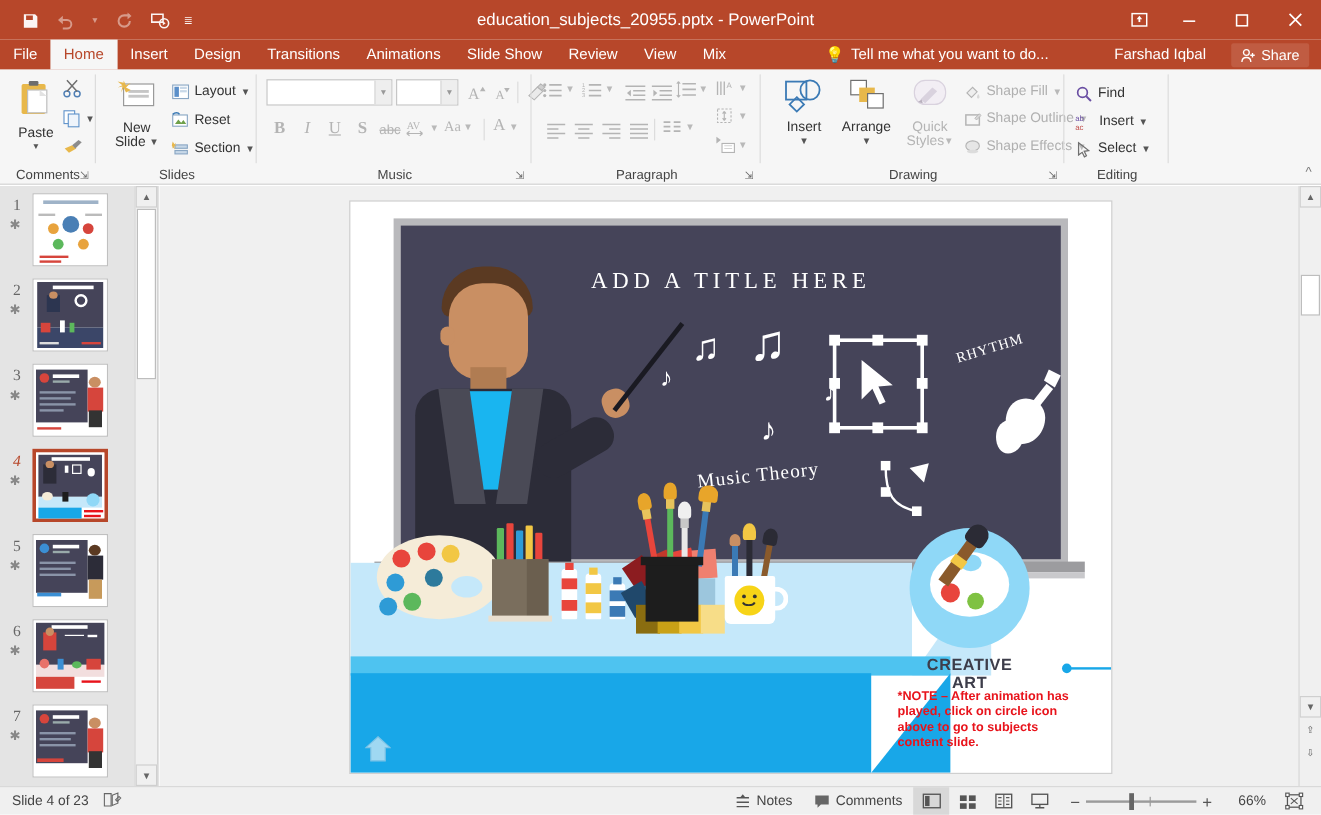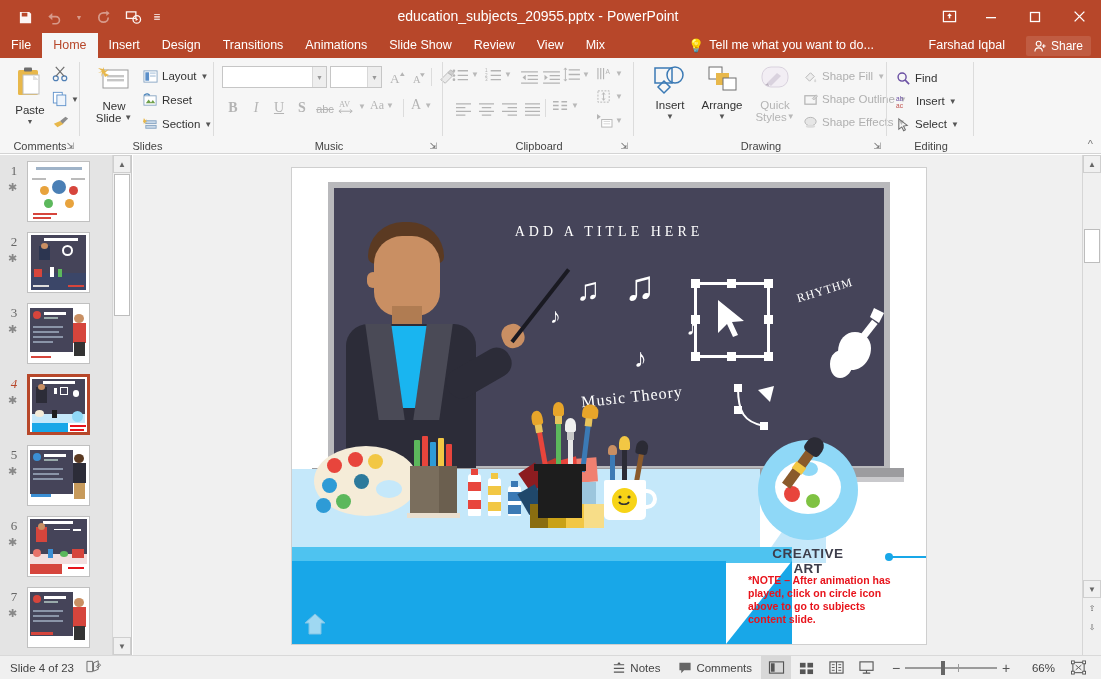--- a/index.html
+++ b/index.html
@@ -137,21 +137,21 @@
     position:absolute; left:159px; top:13px; width:634px; height:476px;
     background:#fff; box-shadow:0 0 0 1px #cfcfcf;
     overflow:hidden;
   }
 
   
   .s-frame { position:absolute; left:36px; top:14px; width:562px; height:290px; background:#b9b9bc; }
   .s-board { position:absolute; left:6px; top:6px; right:6px; bottom:6px; background:#454459; }
   .s-title {
     position:absolute; left:0; top:36px; width:100%; text-align:center;
-    color:#fff; font-family:"Liberation Serif", serif; font-size:14px; letter-spacing:4px;
+    color:#fff; font-family:"Liberation Serif", serif; font-size:19px; letter-spacing:4px;
   }
   .s-ledge { position:absolute; left:20px; top:300px; width:592px; height:9px; background:#9c9c9f; }
   .s-ledge2 { position:absolute; left:20px; top:309px; width:592px; height:5px; background:#c9c9cc; }
   .s-desk { position:absolute; left:0; top:301px; width:468px; height:92px; background:#c5e8fa; }
   .s-desk2 { position:absolute; left:0; top:379px; width:500px; height:16px; background:#4ec3f0; }
   .s-deskfront { position:absolute; left:0; top:393px; width:434px; height:83px; background:#18a7e8; }
   .s-deskdiag {
     position:absolute; left:434px; top:393px; width:0; height:0;
     border-style:solid; border-width:0 0 83px 66px; border-color:transparent transparent #18a7e8 transparent;
   }
@@ -572,21 +572,21 @@
             <path d="M1 3h16M1 7h16M1 11h16M1 15h16" stroke="#b4b4b4" stroke-width="1.4"></path>
           </svg>
       </div>
       <div class="vsep" style="left:101px; top:41px; height:18px;"></div>
       <div style="position:absolute; left:108px; top:40px; display:flex; align-items:center; gap:2px;">
         <svg width="17" height="15" viewBox="0 0 18 16">
             <path d="M1 4h6M1 8h6M1 12h6M10 4h6M10 8h6M10 12h6" stroke="#b4b4b4" stroke-width="1.4"></path>
           </svg>
         <span class="cb dis">▼</span>
       </div>
-      <div class="glabel">Clipboard</div>
+      <div class="glabel">Paragraph</div>
       <div class="dlg" style="right:6px;">⇲</div>
       <div class="gsep"></div>
     </div>
 
     <div class="grp" style="left:635px; width:252px;">
       <div class="bigbtn" style="left:12px; top:7px; width:46px;">
         <span class="ico">
           <svg width="36" height="30" viewBox="0 0 36 30">
               <rect x="3" y="3" width="17" height="15" fill="none" stroke="#3b7ab5" stroke-width="1.5"></rect>
               <circle cx="23" cy="10" r="8" fill="none" stroke="#3b7ab5" stroke-width="1.5"></circle>

